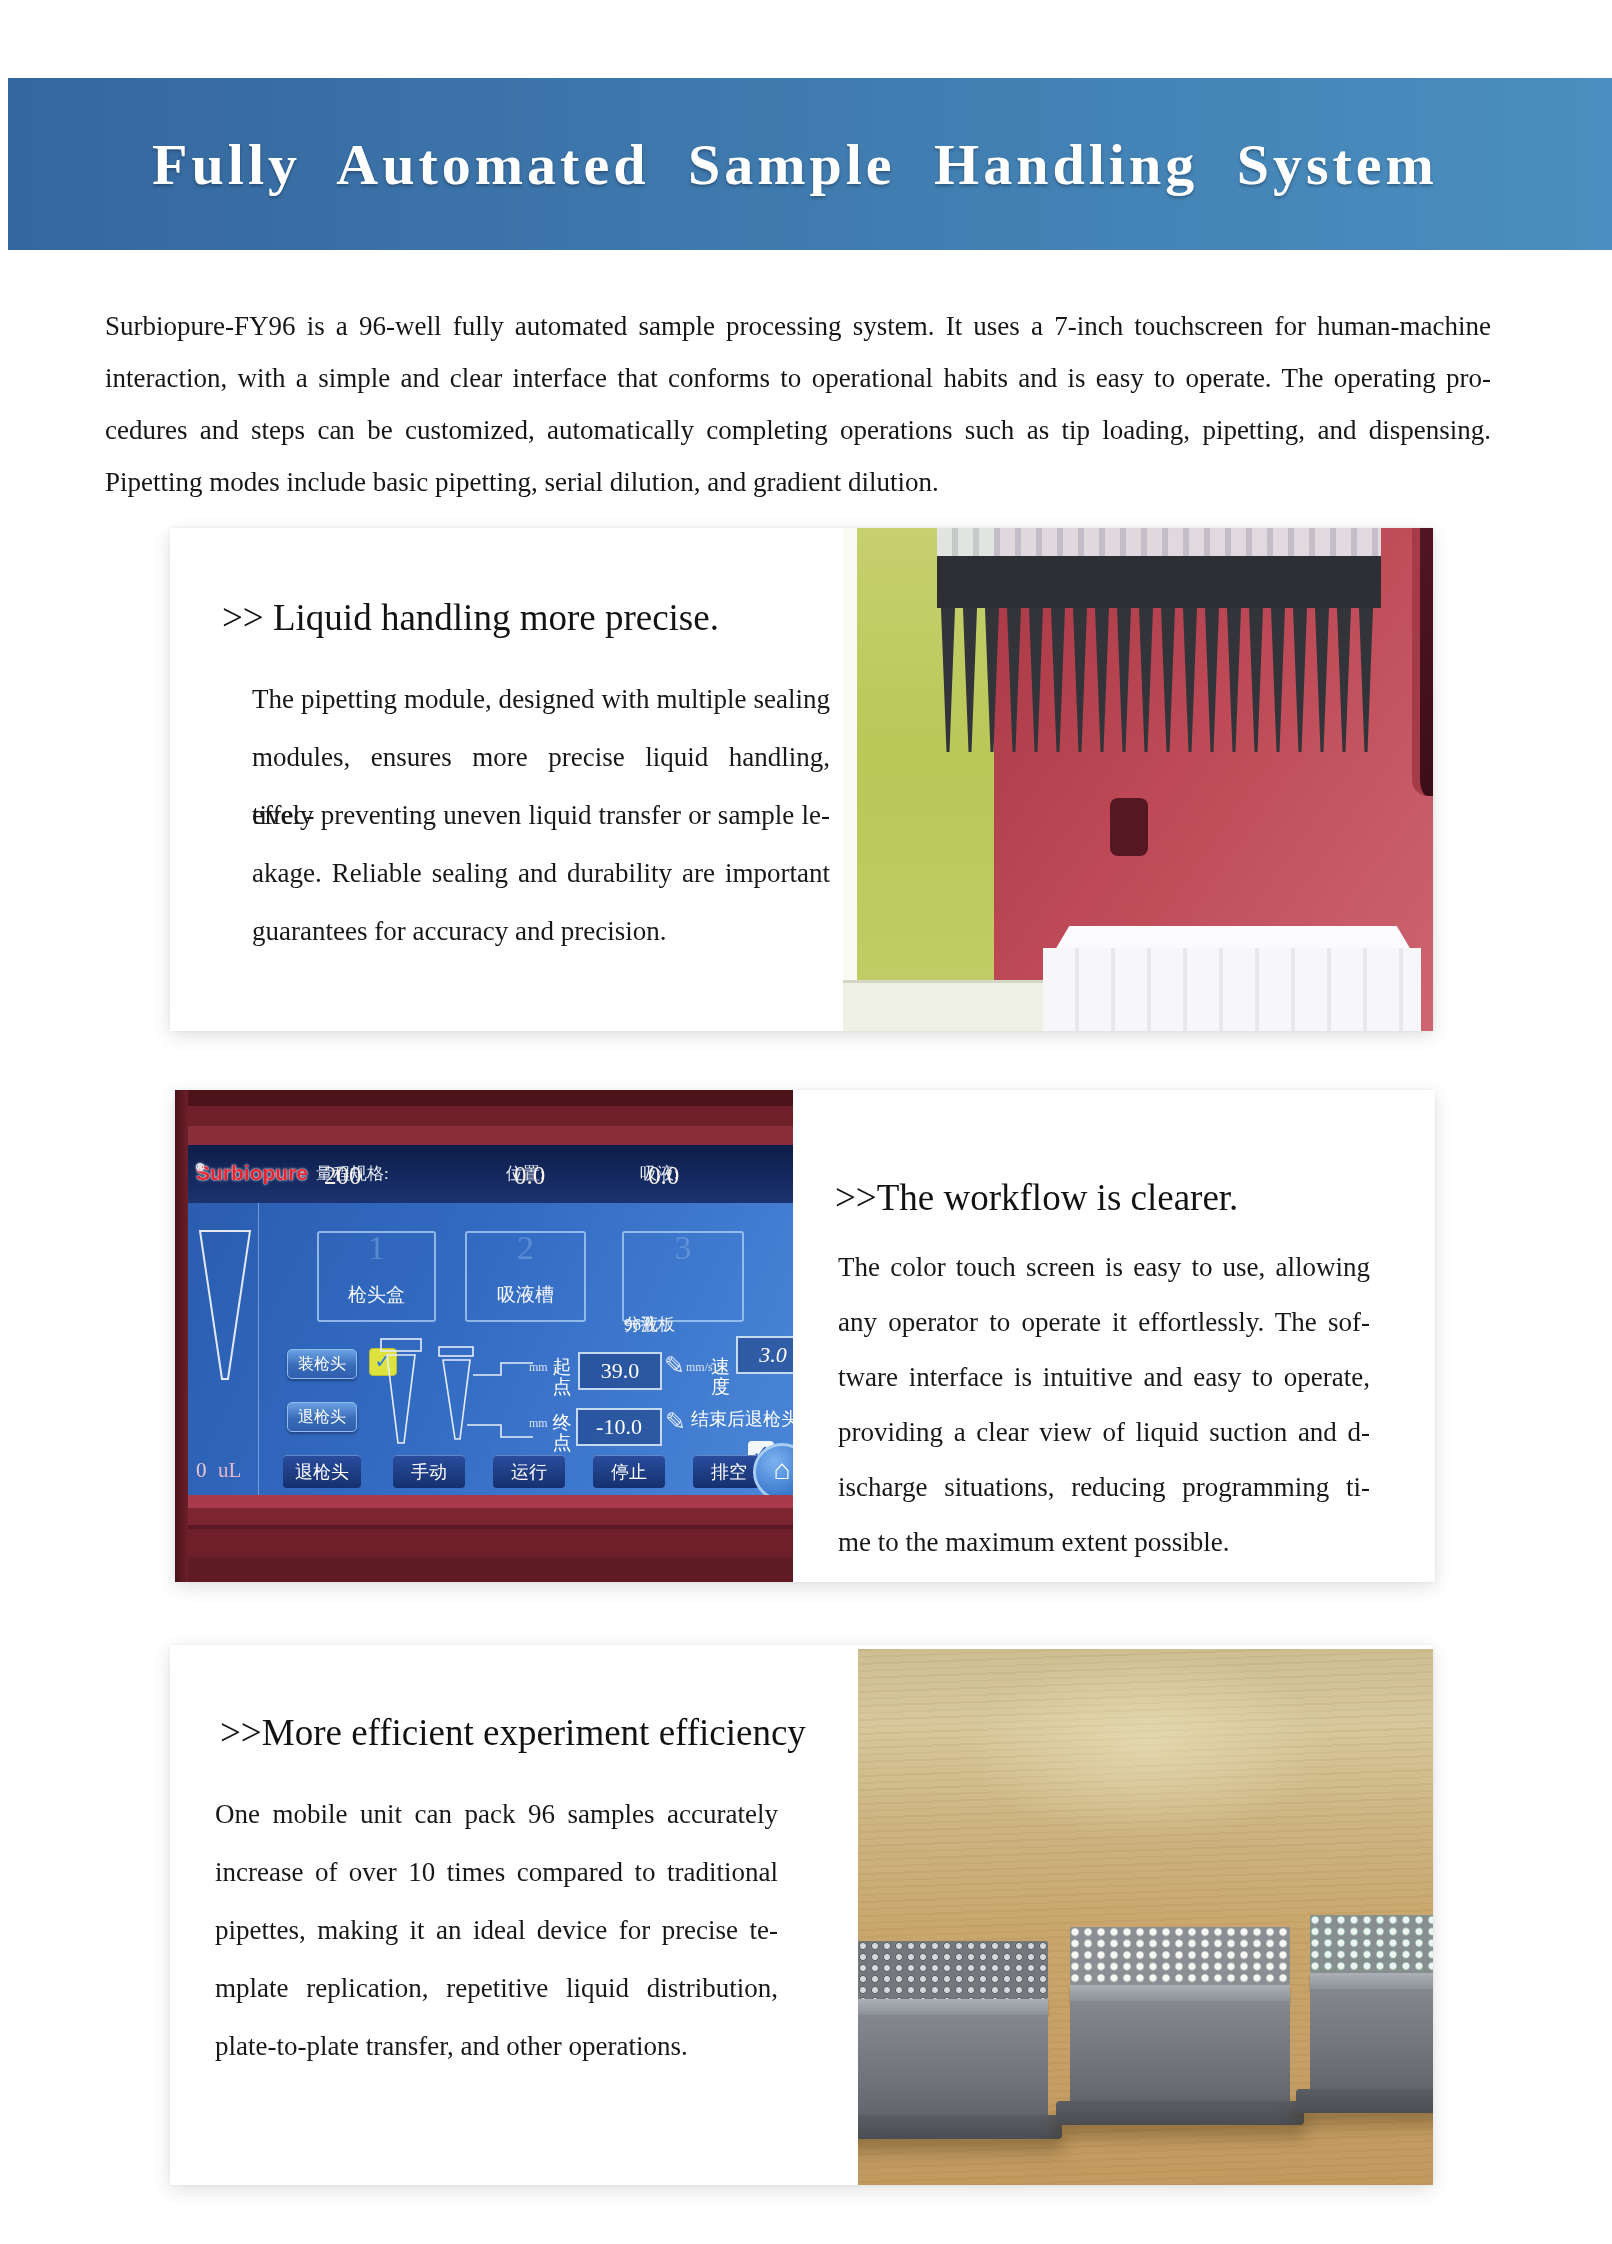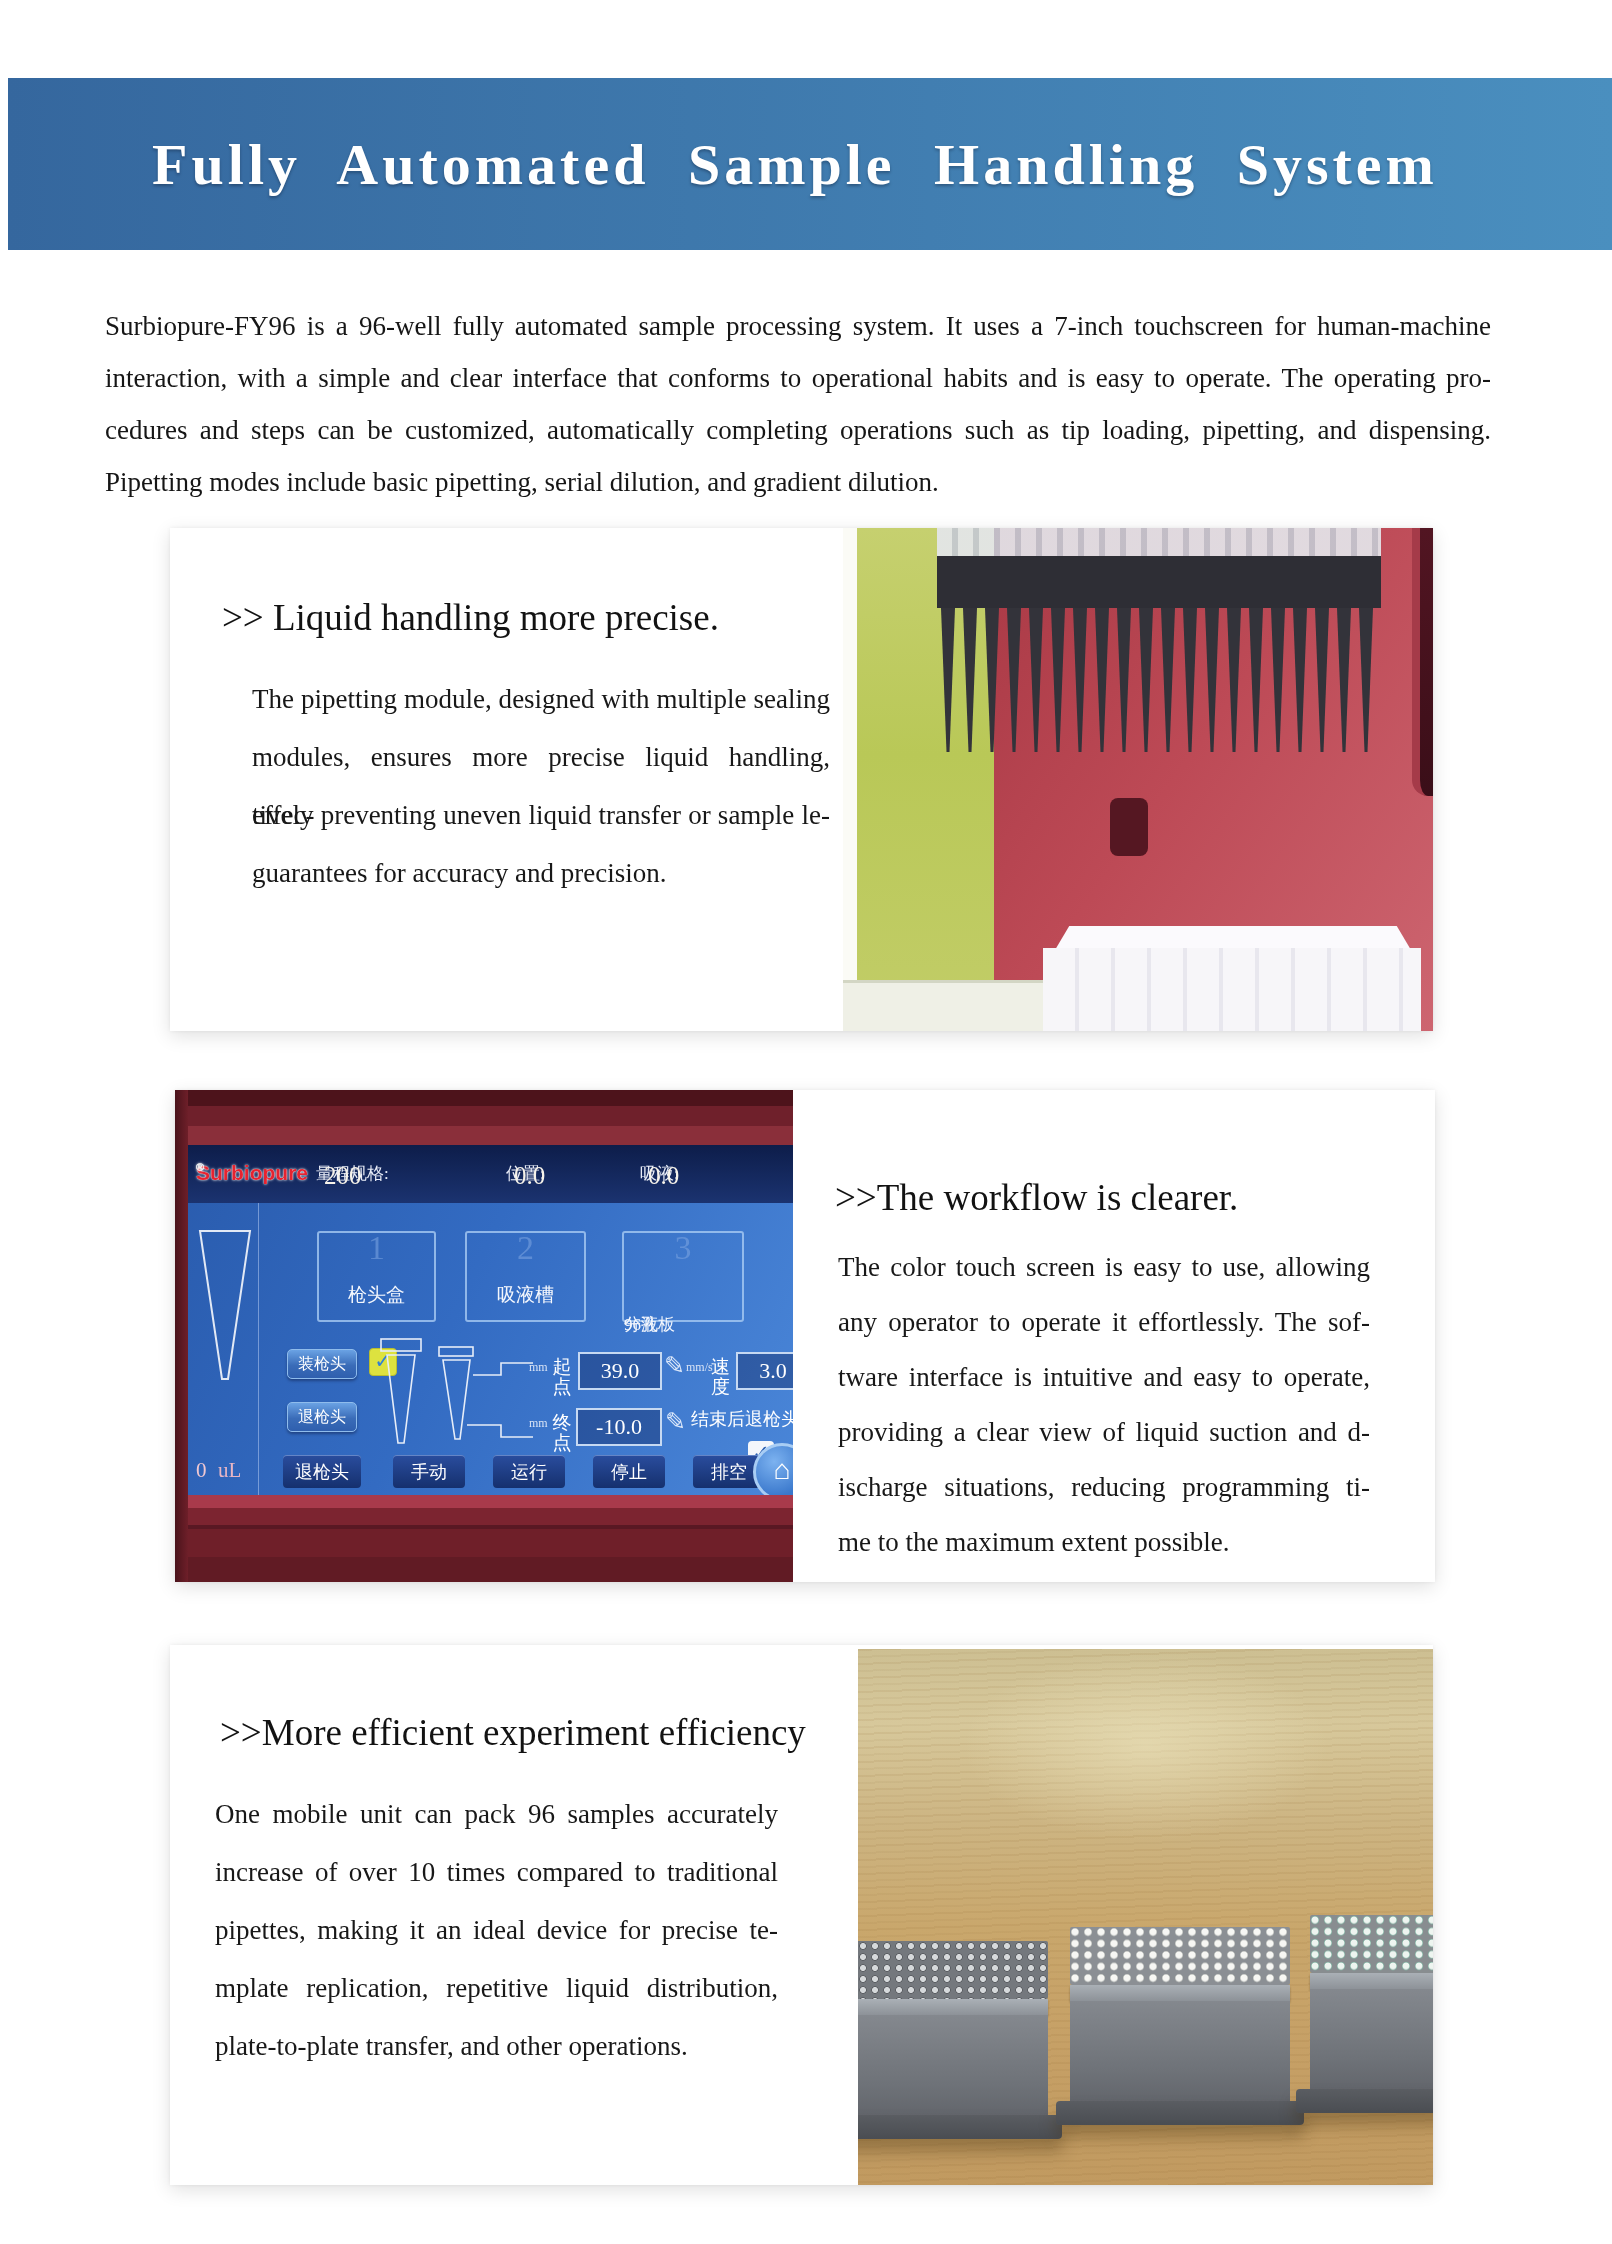--- a/index.html
+++ b/index.html
@@ -106,21 +106,21 @@
   .ts-diagram{left:185px;top:190px;}
   .ts-param-lbl{color:#ffffff;font-size:19px;text-align:center;line-height:20px;}
   .ts-param-lbl small{display:block;font-size:12px;color:#d9e4f6;}
   .ts-val{border:2px solid #c6d9f2;background:rgba(8,25,80,.35);color:#ffffff;
     font-size:22px;display:flex;align-items:center;justify-content:center;height:34px;}
   .ts-pencil{color:#dce8fa;font-size:25px;}
   .lbl-start{left:341px;top:212px;width:44px;}
   .val-start{left:390px;top:207px;width:80px;}
   .pencil1{left:476px;top:206px;}
   .lbl-speed{left:498px;top:212px;width:46px;}
-  .val-speed{left:548px;top:207px;width:70px;}
+  .val-speed{left:548px;top:191px;width:70px;font-style:italic;}
   .lbl-end{left:341px;top:268px;width:44px;}
   .val-end{left:388px;top:263px;width:82px;}
   .pencil2{left:477px;top:262px;}
   .lbl-after{left:503px;top:262px;width:115px;color:#ffffff;font-size:18px;white-space:nowrap;}
   .ts-btndark{height:33px;border-radius:4px;background:linear-gradient(180deg,#2a4d9e,#15306e);
     color:#fff;font-size:18px;display:flex;align-items:center;justify-content:center;
     box-shadow:inset 0 1px 0 rgba(160,190,240,.5);}
   .bd0{left:95px;top:310px;width:78px;}
   .bd1{left:205px;top:310px;width:72px;}
   .bd2{left:305px;top:310px;width:72px;}
@@ -173,20 +173,21 @@
     <div class="line">cedures and steps can be customized, automatically completing operations such as tip loading, pipetting, and dispensing.</div>
     <div class="line last">Pipetting modes include basic pipetting, serial dilution, and gradient dilution.</div>
   </div>
 
   <section class="card card1">
     <h2>&gt;&gt; Liquid handling more precise.</h2>
     <div class="bodytext">
       <div class="bline">The pipetting module, designed with multiple sealing</div>
       <div class="bline">modules, ensures more precise liquid handling, effec-</div>
       <div class="bline">tively preventing uneven liquid transfer or sample le-</div>
+      <div class="bline">akage. Reliable sealing and durability are important</div>
       <div class="bline last">guarantees for accuracy and precision.</div>
     </div>
     <figure class="photo photo1">
       <div class="p1-white"></div>
       <div class="p1-green"></div>
       <div class="p1-red"></div>
       <div class="p1-darkpanel"></div>
       <div class="p1-table"></div>
       <div class="p1-shafts"></div>
       <svg class="p1-tips" width="444" height="208" viewBox="0 0 444 208">

